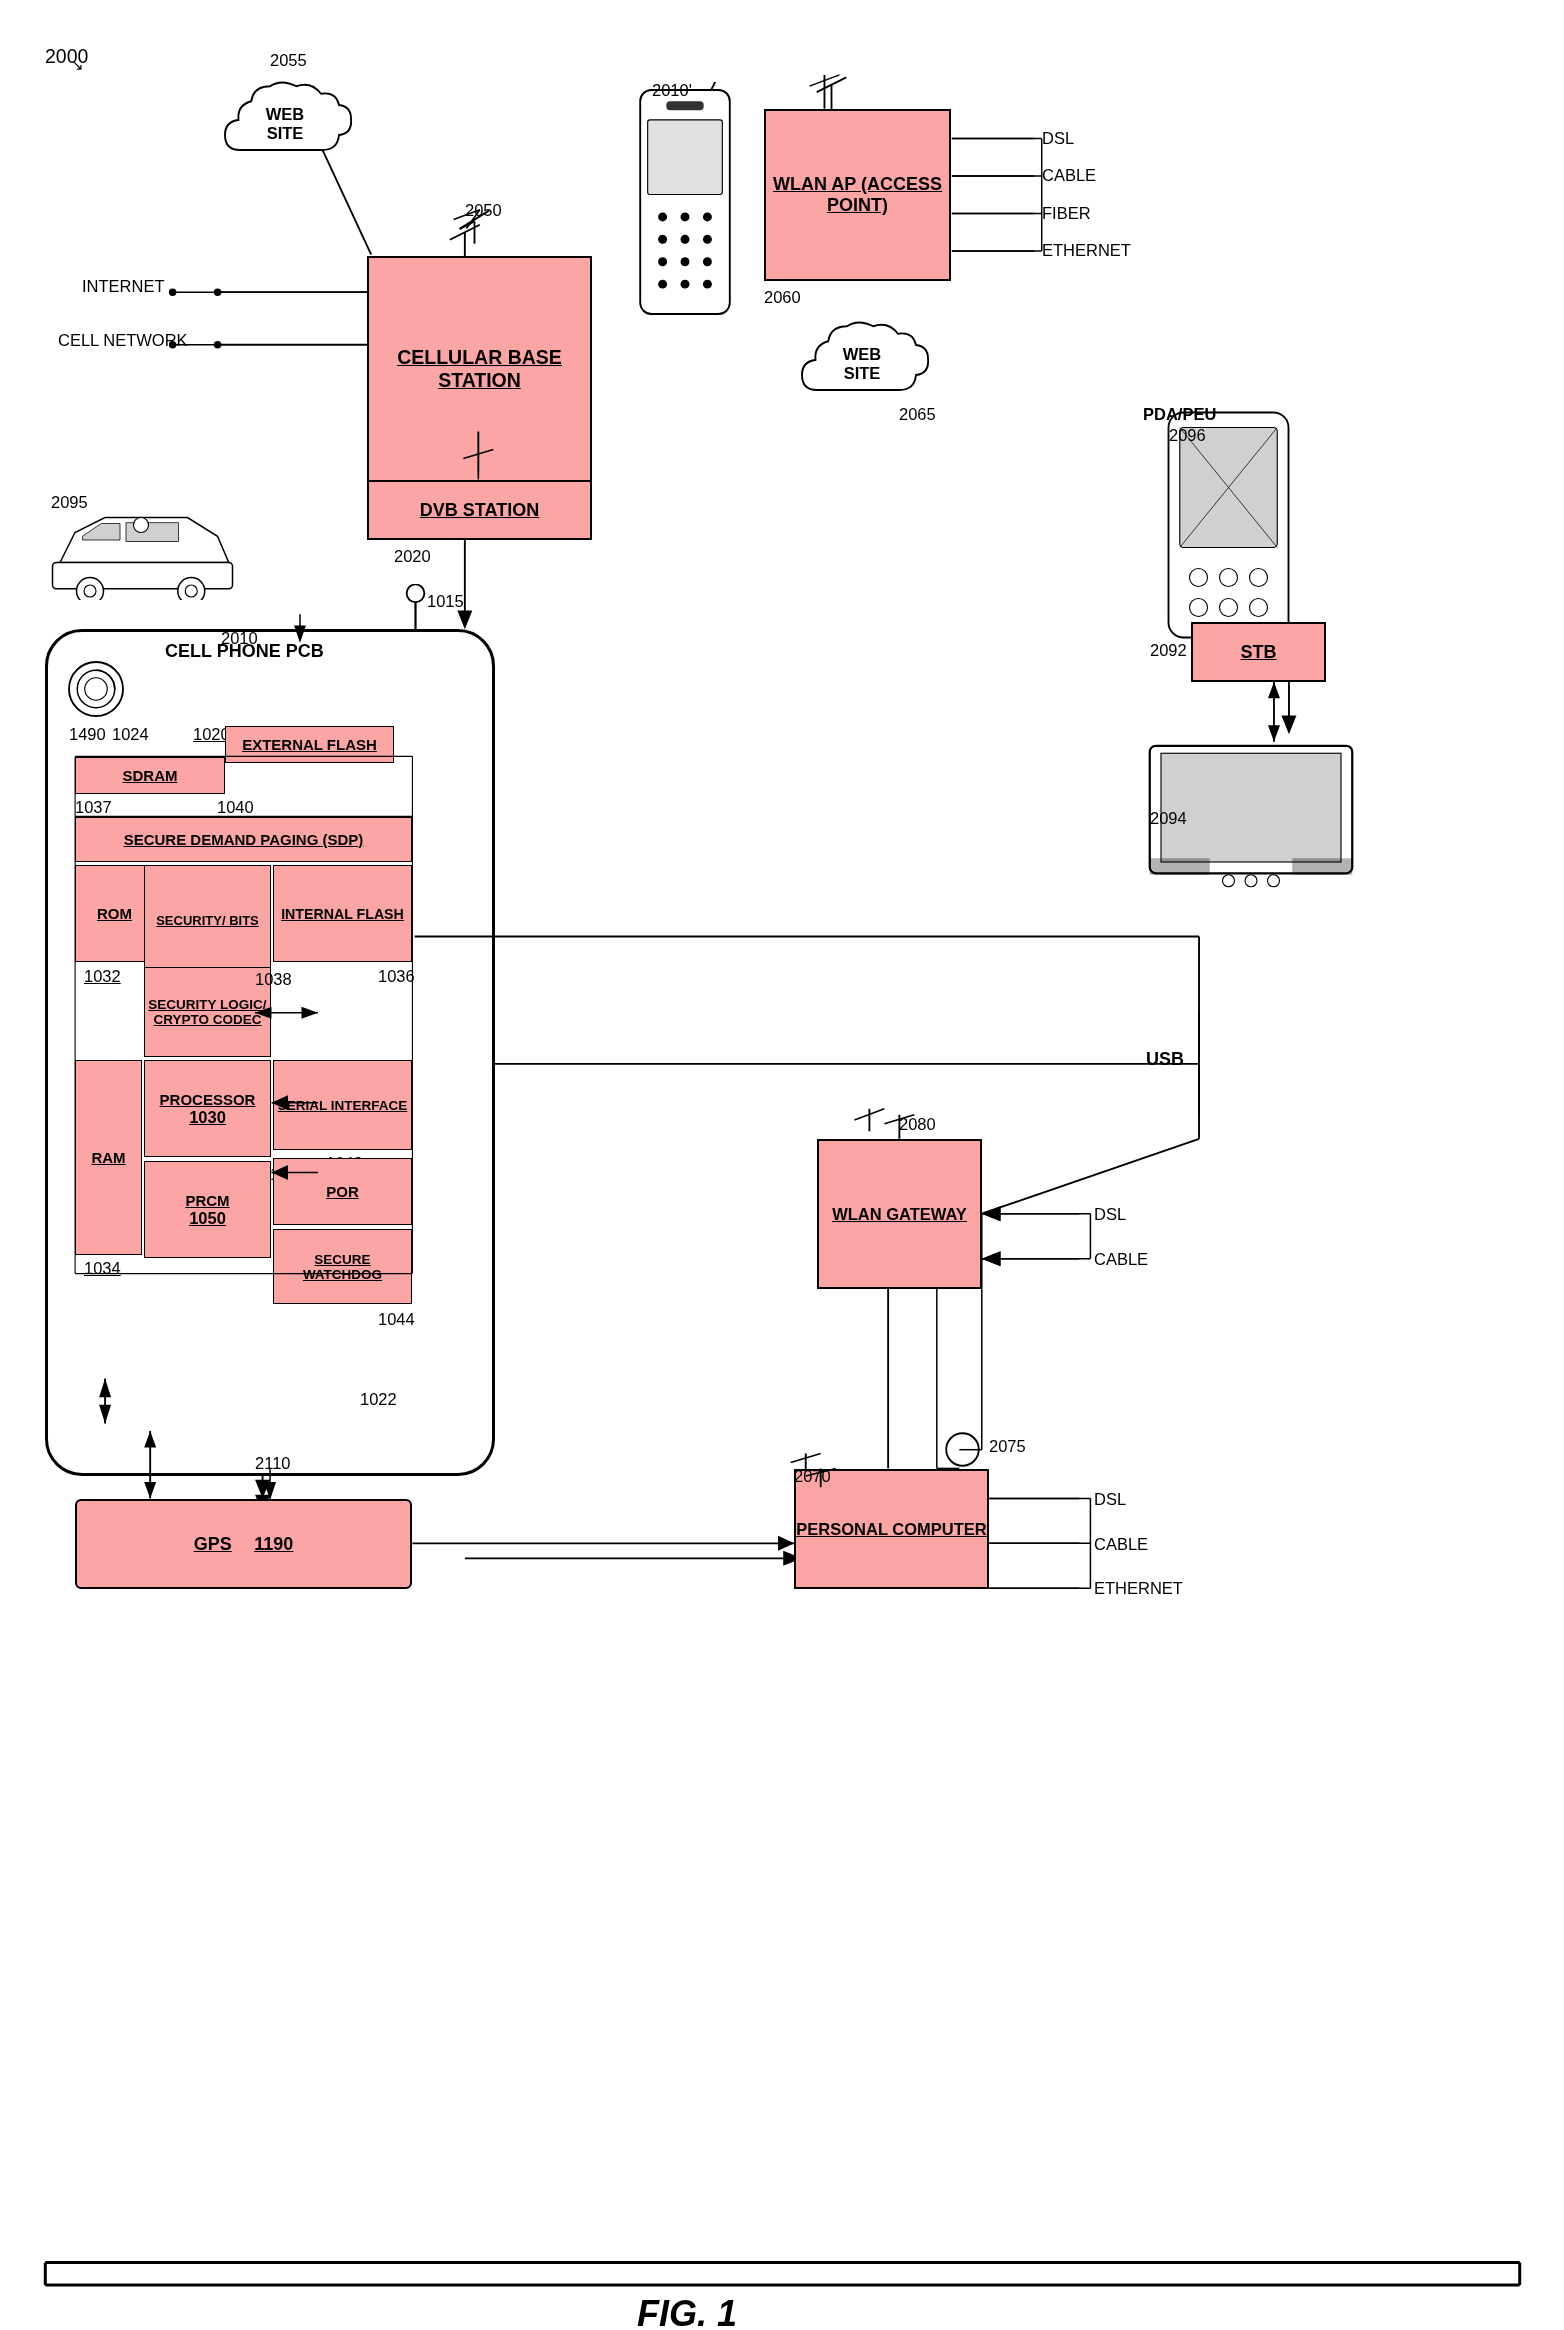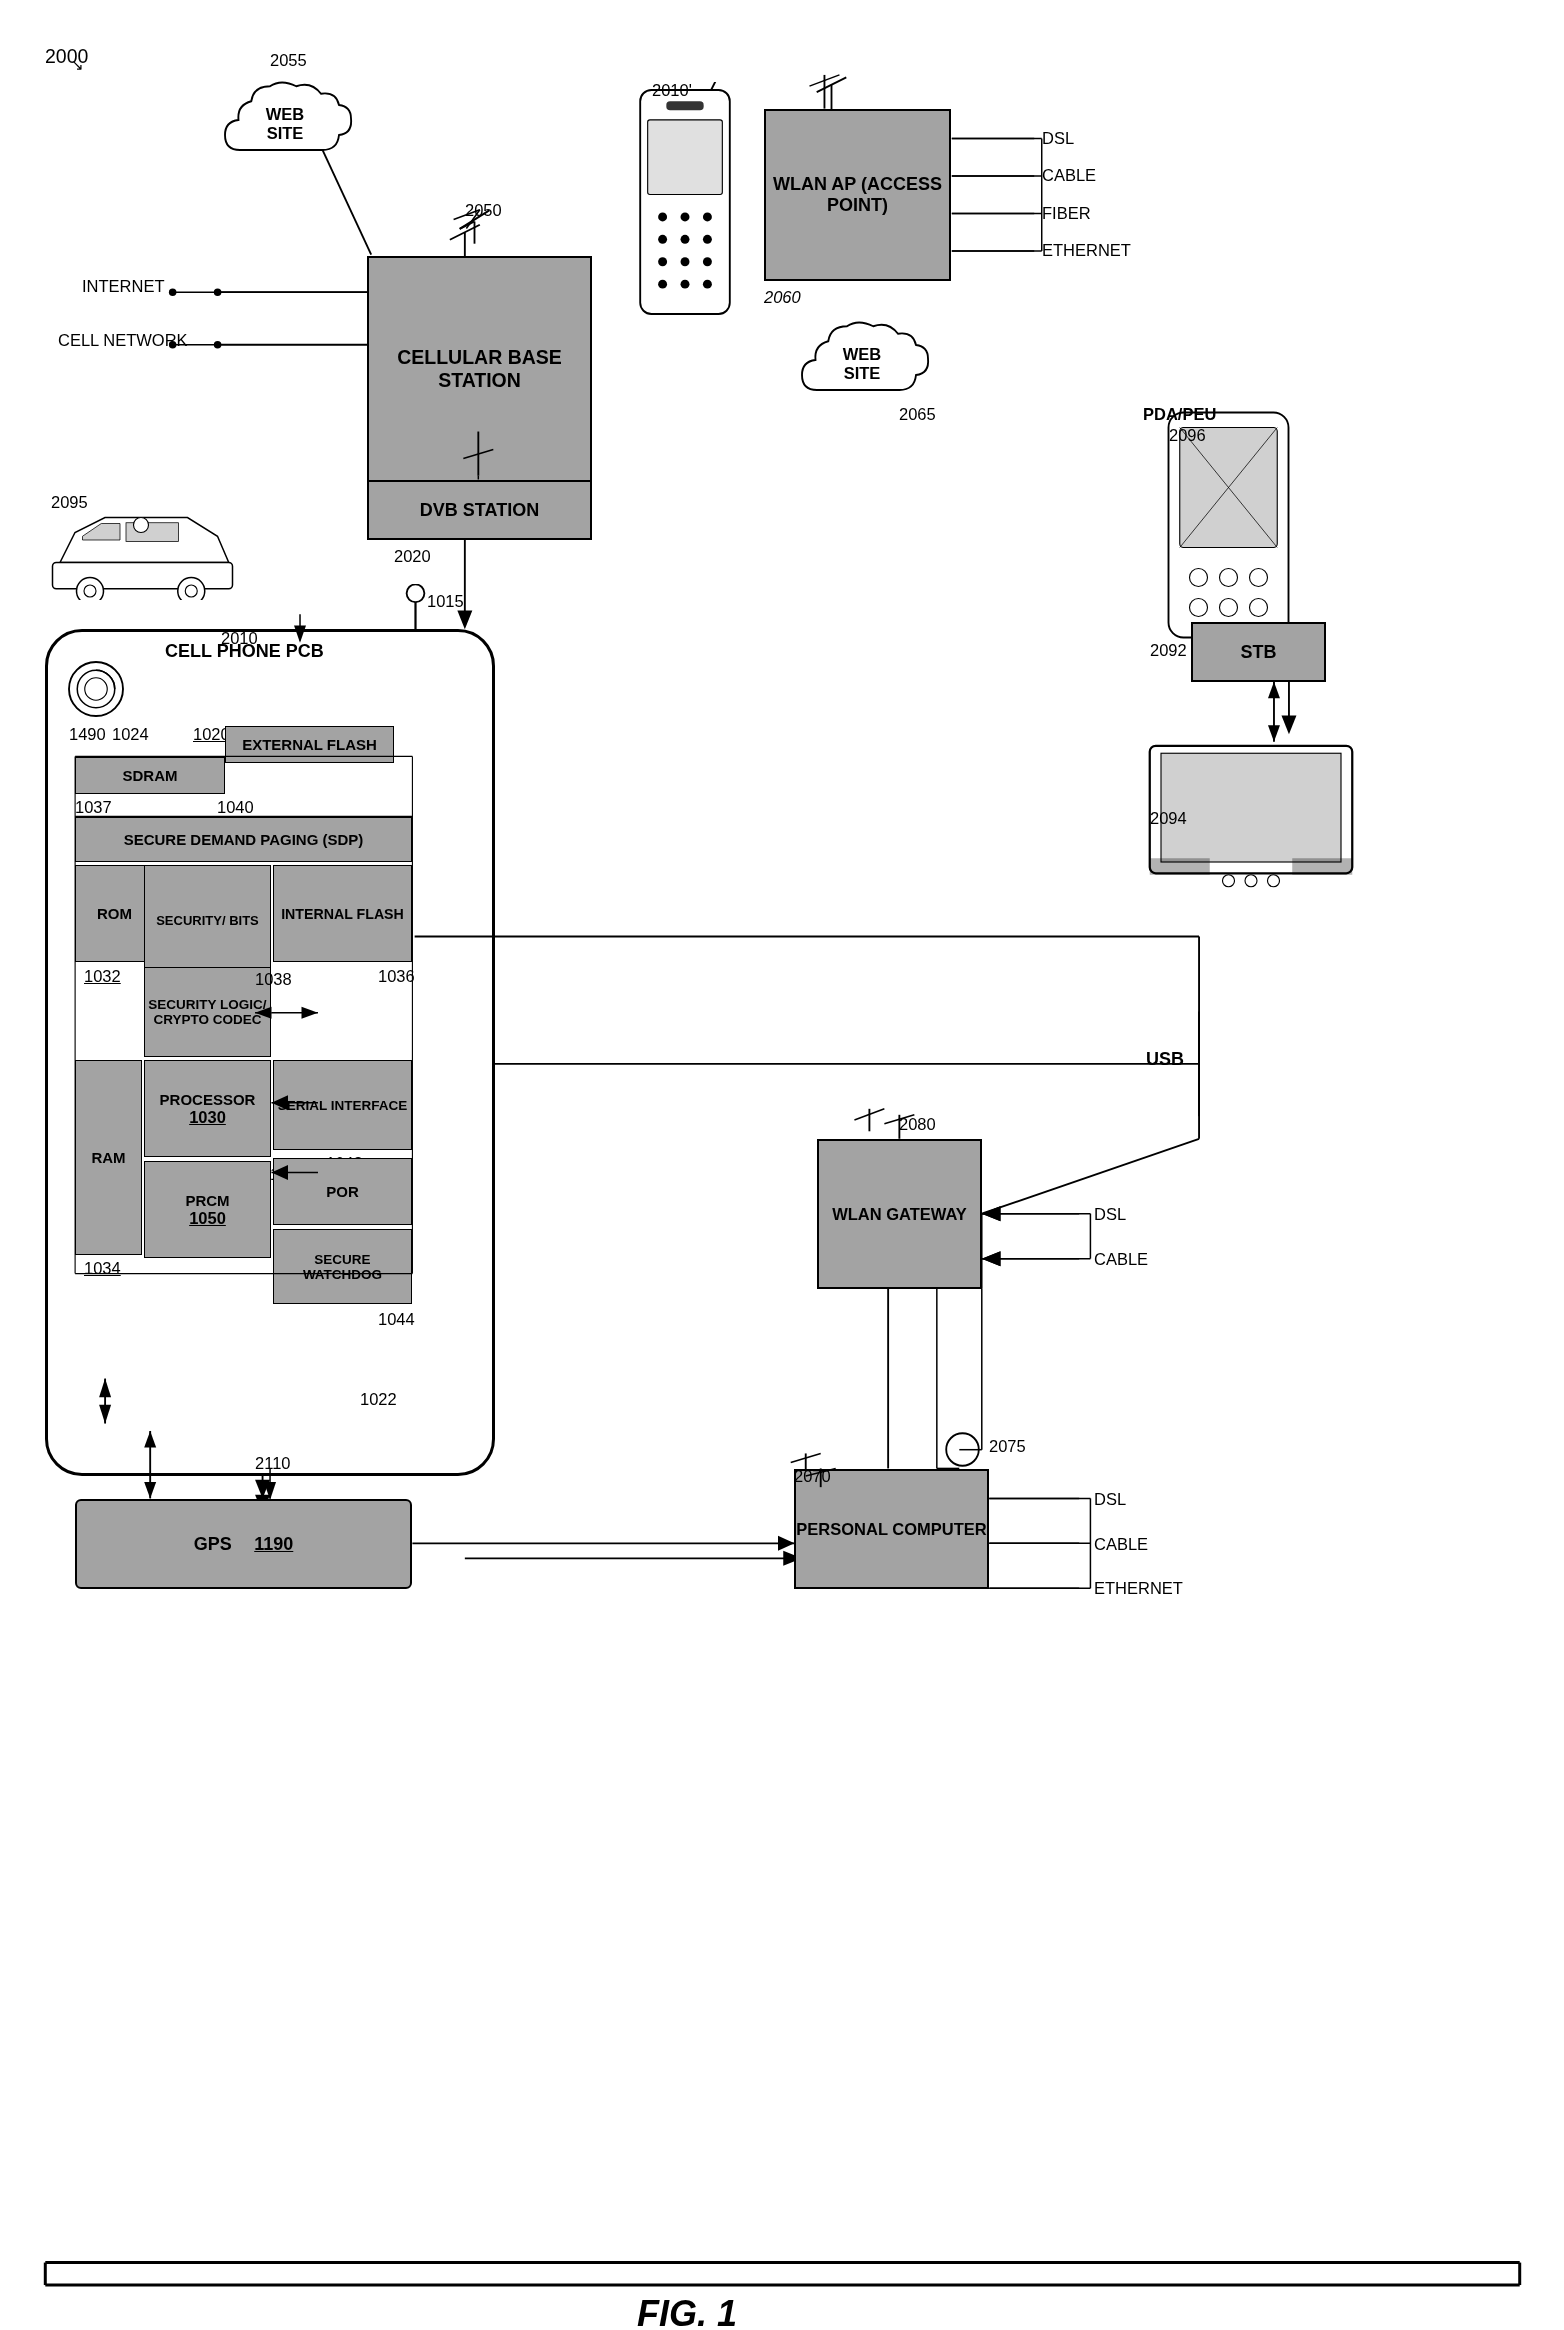--- a/index.html
+++ b/index.html
@@ -14,27 +14,28 @@
     .label {
       position: absolute;
       font-size: 16.5px;
       font-weight: normal;
       text-align: center;
       white-space: nowrap;
     }
     .box {
       position: absolute;
       border: 2.2px solid #000;
-      background: #a3a3a3;
+      background: #fca5a5;
       display: flex;
       align-items: center;
       justify-content: center;
       text-align: center;
       font-size: 16.5px;
       font-weight: bold;
+      text-decoration: underline;
     }
     .box-thin {
       border: 1.5px solid #000;
     }
     .underline {
       text-decoration: underline;
     }
     svg.lines {
       position: absolute;
       top: 0; left: 0;
@@ -254,21 +255,21 @@
 (ACCESS
 POINT)</span>
 </div>
 
 <div style="position:absolute; left:813px; top:51px;">
   <svg width="37" height="60" xmlns="http://www.w3.org/2000/svg" viewBox="0 0 50 80">
     <line x1="25" y1="80" x2="25" y2="45" stroke="#000" stroke-width="2.5"></line>
     <line x1="5" y1="55" x2="45" y2="35" stroke="#000" stroke-width="2.5"></line>
   </svg>
 </div>
-<div class="label" style="left:764px; top:288px; font-size:16.5px;font-style:italic;">2060</div>
+<div class="label" style="left:764px; top:288px; font-size:16.5px;">2060</div>
 
 <div class="label" style="left:1042px; top:129px; font-size:16.5px;">DSL</div>
 
 <div class="label" style="left:1042px; top:166px; font-size:16.5px;">CABLE</div>
 
 <div class="label" style="left:1042px; top:204px; font-size:16.5px;">FIBER</div>
 
 <div class="label" style="left:1042px; top:241px; font-size:16.5px;">ETHERNET</div>
 
 <div class="cloud" style="left:787px; top:300px; width:150px; height:120px;">

